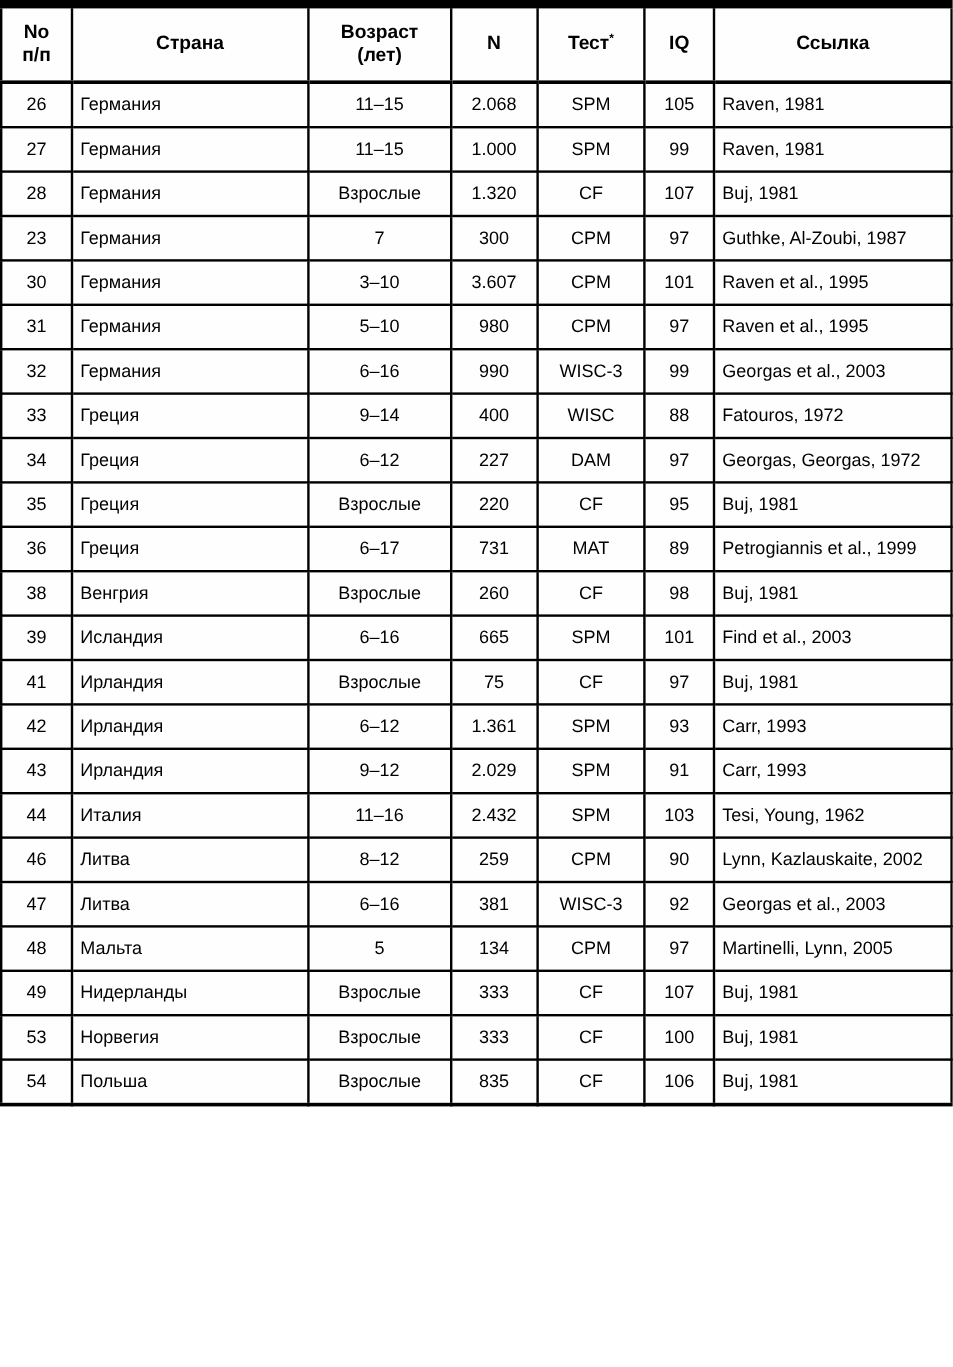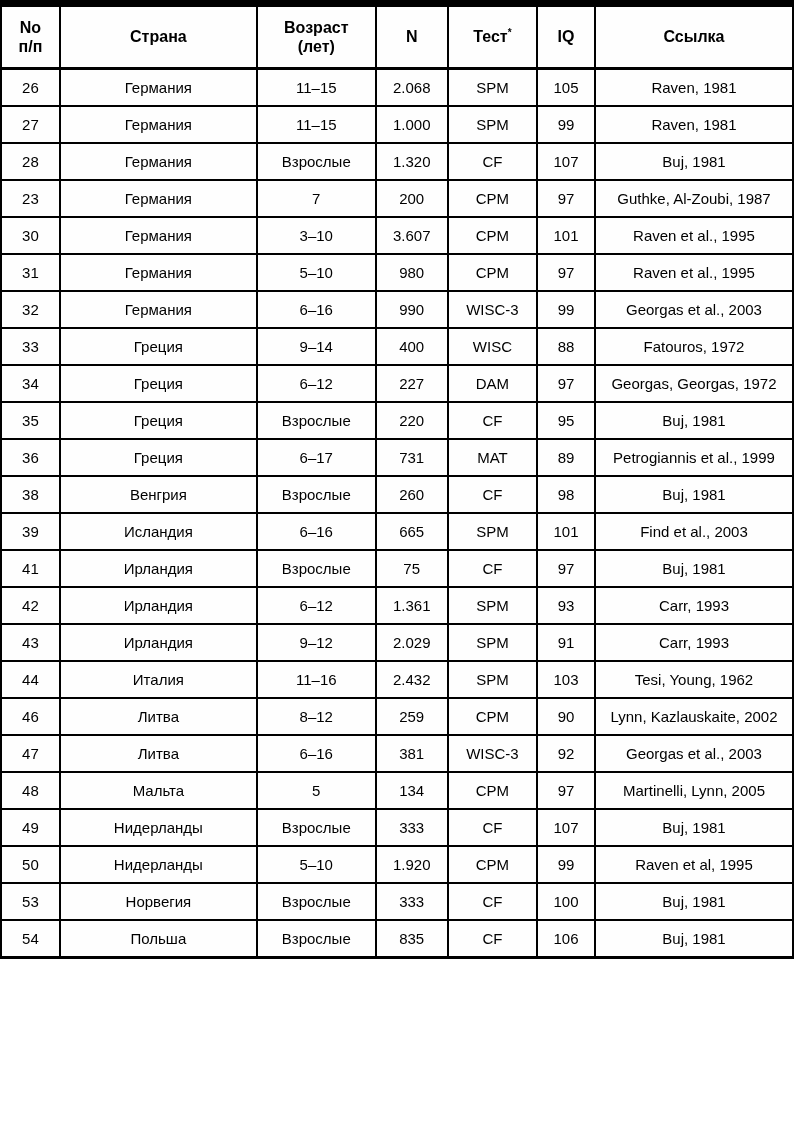--- a/index.html
+++ b/index.html
@@ -48,21 +48,21 @@
   .col-age    { width: 117px; }
   .col-n      { width: 71px; }
   .col-test   { width: 88px; }
   .col-iq     { width: 57px; }
   .col-ref    { width: 195px; }
 
   td.cell-no, td.cell-age, td.cell-n, td.cell-test, td.cell-iq {
     text-align: center;
   }
   td.cell-country, td.cell-ref {
-    text-align: center;
+    text-align: left;
     padding-left: 7px;
   }
   th .hdr-sup {
     font-size: 10px;
     vertical-align: super;
     line-height: 0;
   }
 </style>
 </head>
 <body>
@@ -129,21 +129,21 @@
         <td class="cell-age">Взрослые</td>
         <td class="cell-n">1.320</td>
         <td class="cell-test">CF</td>
         <td class="cell-iq">107</td>
         <td class="cell-ref">Buj, 1981</td>
       </tr>
       <tr>
         <td class="cell-no">23</td>
         <td class="cell-country">Германия</td>
         <td class="cell-age">7</td>
-        <td class="cell-n">200</td>
+        <td class="cell-n">300</td>
         <td class="cell-test">CPM</td>
         <td class="cell-iq">97</td>
         <td class="cell-ref">Guthke, Al-Zoubi, 1987</td>
       </tr>
       <tr>
         <td class="cell-no">30</td>
         <td class="cell-country">Германия</td>
         <td class="cell-age">3–10</td>
         <td class="cell-n">3.607</td>
         <td class="cell-test">CPM</td>
@@ -288,29 +288,20 @@
       <tr>
         <td class="cell-no">49</td>
         <td class="cell-country">Нидерланды</td>
         <td class="cell-age">Взрослые</td>
         <td class="cell-n">333</td>
         <td class="cell-test">CF</td>
         <td class="cell-iq">107</td>
         <td class="cell-ref">Buj, 1981</td>
       </tr>
       <tr>
-        <td class="cell-no">50</td>
-        <td class="cell-country">Нидерланды</td>
-        <td class="cell-age">5–10</td>
-        <td class="cell-n">1.920</td>
-        <td class="cell-test">CPM</td>
-        <td class="cell-iq">99</td>
-        <td class="cell-ref">Raven et al, 1995</td>
-      </tr>
-      <tr>
         <td class="cell-no">53</td>
         <td class="cell-country">Норвегия</td>
         <td class="cell-age">Взрослые</td>
         <td class="cell-n">333</td>
         <td class="cell-test">CF</td>
         <td class="cell-iq">100</td>
         <td class="cell-ref">Buj, 1981</td>
       </tr>
       <tr>
         <td class="cell-no">54</td>

